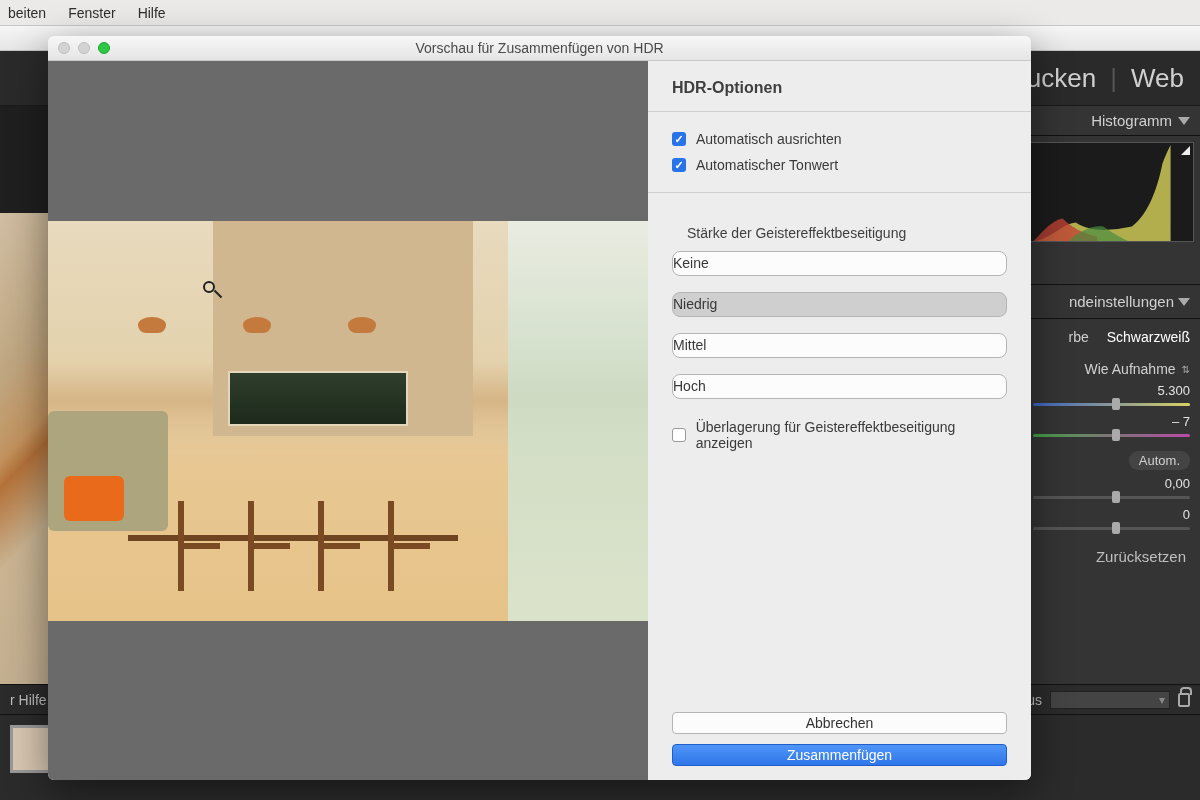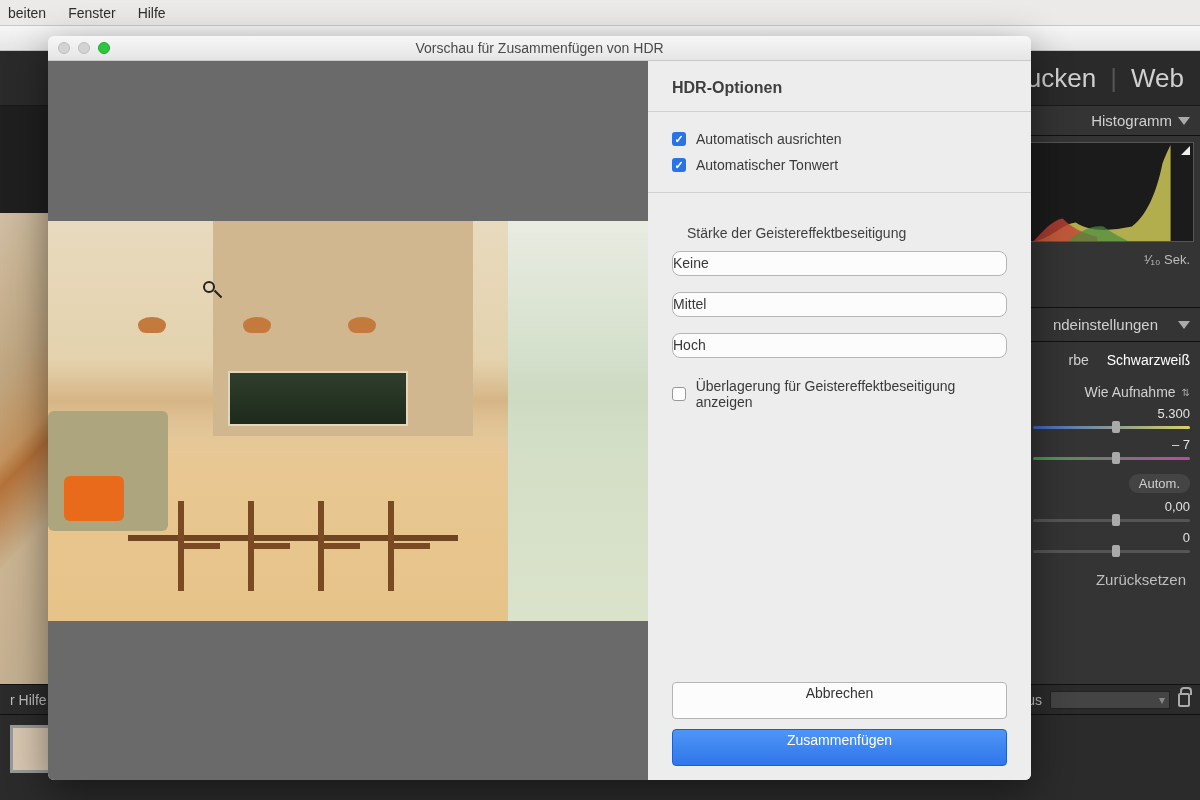--- a/index.html
+++ b/index.html
@@ -67,21 +67,21 @@
   }
   .tri-down{width:0;height:0;border-left:6px solid transparent;border-right:6px solid transparent;border-top:8px solid #aaa}
   .histo{
     margin:6px 6px;height:100px;border:1px solid #555;
     position:relative;background:#1b1b1b;overflow:hidden;
   }
   .histo .corner{position:absolute;top:3px;right:3px;width:0;height:0;
     border-left:9px solid transparent;border-bottom:9px solid #eee}
   .histo svg{position:absolute;inset:0;}
   .meta-row{display:flex;justify-content:flex-end;padding:4px 10px;gap:14px;color:#bdbdbd;font-size:13px}
-  .panel-head2{display:flex;justify-content:flex-end;align-items:center;padding:8px 10px;gap:20px;border-top:1px solid #111;border-bottom:1px solid #111;font-size:15px}
+  .panel-head2{display:flex;justify-content:flex-end;align-items:center;padding:8px 10px;gap:4px;border-top:1px solid #111;border-bottom:1px solid #111;font-size:15px}
   .tabrow{display:flex;justify-content:flex-end;padding:10px 10px;gap:18px;font-size:14px}
   .tabrow span.active{color:#fff}
   .field-row{display:flex;justify-content:flex-end;align-items:center;padding:6px 10px;gap:6px;font-size:14px}
   .slider{height:3px;background:#555;border-radius:2px;margin:3px 10px 8px;position:relative}
   .slider::after{content:"";width:8px;height:12px;background:#aaa;position:absolute;top:-5px;left:50%;border-radius:2px}
   .slider.temp{background:linear-gradient(90deg,#3b62c4,#d8d164)}
   .slider.tint{background:linear-gradient(90deg,#43a047,#b94aa8)}
   .auto-row{display:flex;justify-content:flex-end;padding:6px 10px}
   .auto-row span{background:#444;padding:2px 10px;border-radius:9px;font-size:13px}
   .num-row{display:flex;justify-content:flex-end;padding:0 10px 2px;color:#e2e2e2;font-size:13px}
@@ -167,21 +167,21 @@
   .section-label{margin:18px 15px 10px;font-size:14px;color:#3f3f3f}
   .seg-btn{
     display:block;width:100%;height:25px;margin:0 0 16px;
     background:var(--button-bg);border:1px solid var(--button-border);
     border-radius:8px;text-align:left;line-height:23px;font-size:14px;
     color:#383838;cursor:default;
   }
   .seg-btn.selected{background:var(--button-sel)}
   .spacer{flex:1}
   .action-btn{
-    display:block;width:100%;height:37px;border-radius:4px;
+    display:block;width:100%;height:22px;border-radius:4px;
     text-align:center;line-height:21px;font-size:14px;margin-top:10px;
     border:1px solid var(--button-border);
   }
   .action-btn.cancel{background:var(--button-bg);color:#333}
   .action-btn.merge{background:linear-gradient(#4f95f7,#2f76ea);color:#fff;border-color:#1e5fc9}
 </style>
 </head>
 <body>
 
 <div class="menubar">
@@ -207,23 +207,20 @@
         <span class="tri-down"></span>
       </div>
       <div class="histo">
         <div class="corner"></div>
         <svg viewBox="0 0 160 100" preserveAspectRatio="none">
           <path d="M0,98 C25,92 30,80 45,78 C60,88 80,86 100,82 C118,68 126,40 130,20 C134,10 137,4 138,2 L138,100 L0,100 Z" fill="#d8d25a" opacity="0.8"></path>
           <path d="M0,100 C10,90 20,76 32,74 C44,86 58,90 66,92 L66,100 Z" fill="#c04434" opacity="0.8"></path>
           <path d="M34,100 C44,90 58,80 72,82 C86,92 96,96 100,98 L100,100 Z" fill="#4a8c3e" opacity="0.7"></path>
         </svg>
       </div>
-      <div class="meta-row">
-          <span>¹⁄₁₀ Sek.</span>
-        </div>
       <div style="height:36px"></div>
       <div class="panel-head2">
         <span>ndeinstellungen</span>
         <span class="tri-down"></span>
       </div>
       <div class="tabrow">
         <span>rbe</span>
         <span class="active">Schwarzweiß</span>
       </div>
       <div class="field-row">
@@ -311,20 +308,21 @@
         <span class="box checked"></span>
         <span>Automatisch ausrichten</span>
       </label>
       <label class="chk">
         <span class="box checked"></span>
         <span>Automatischer Tonwert</span>
       </label>
       <div class="hr" style="margin-top:14px"></div>
       <div class="section-label">Stärke der Geistereffektbeseitigung</div>
       <div class="seg-btn">Keine</div>
+      <div class="seg-btn selected">Niedrig</div>
       <div class="seg-btn">Mittel</div>
       <div class="seg-btn">Hoch</div>
       <label class="chk" style="margin-top:4px">
         <span class="box un"></span>
         <span>Überlagerung für Geistereffektbeseitigung anzeigen</span>
       </label>
       <div class="spacer"></div>
       <div class="action-btn cancel">Abbrechen</div>
       <div class="action-btn merge">Zusammenfügen</div>
     </div>

